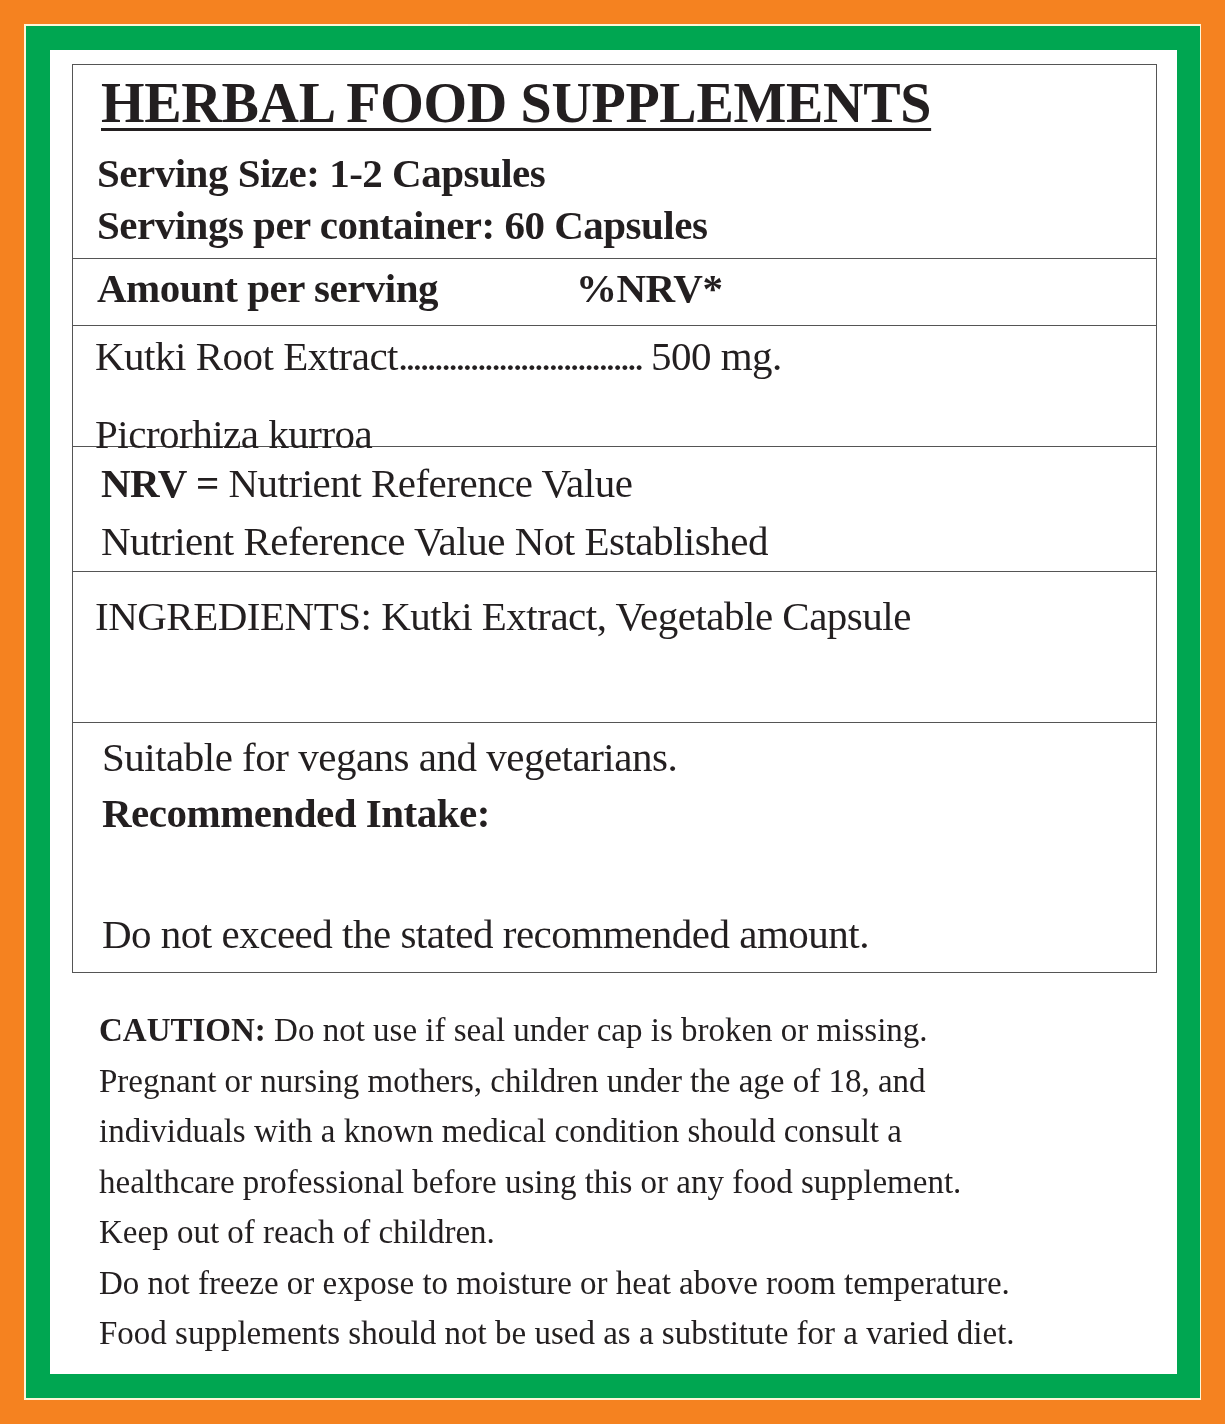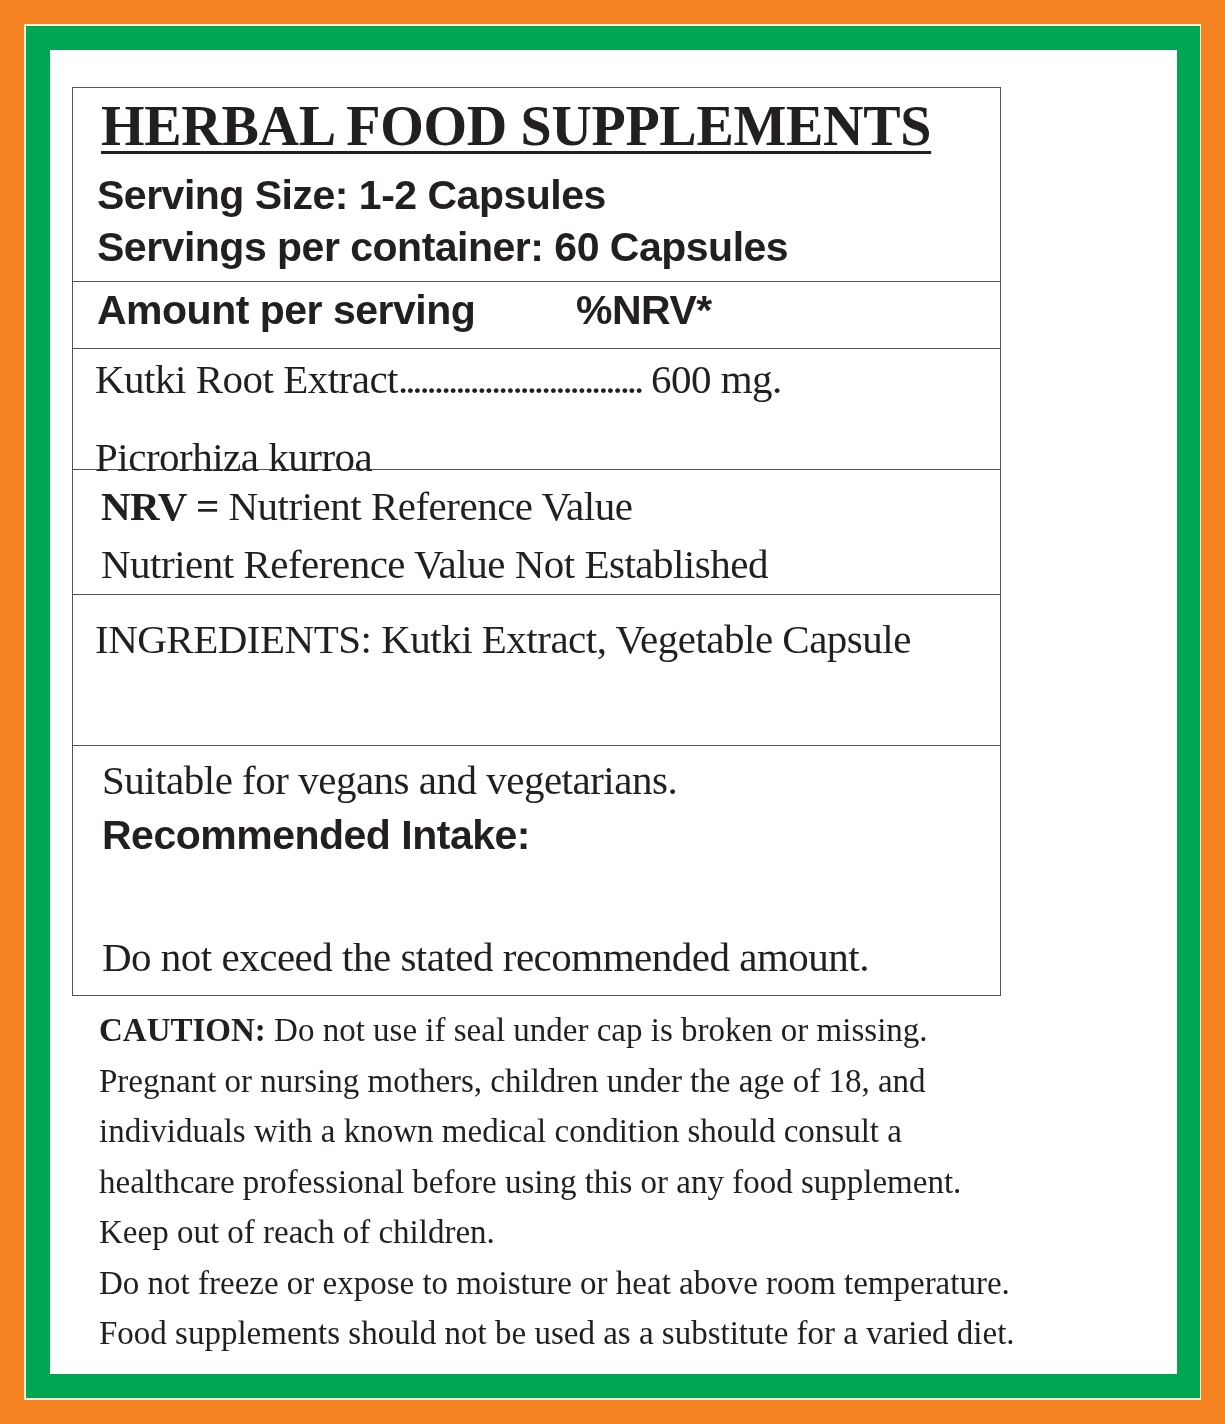--- a/index.html
+++ b/index.html
@@ -17,21 +17,21 @@
     }
     .green-frame {
       position: absolute; left: 26px; top: 26px; width: 1174px; height: 1372px;
       background: #00a651;
     }
     .white-panel {
       position: absolute; left: 50px; top: 50px; width: 1127px; height: 1324px;
       background: #ffffff;
     }
     .facts-box {
-      position: absolute; left: 72px; top: 87px; width: 929px; height: 909px;
+      position: absolute; left: 72px; top: 64px; width: 1085px; height: 909px;
       border: 1.5px solid #555;
       box-sizing: border-box;
     }
     .row {
       position: absolute; left: 0; right: 0;
       border-bottom: 1.5px solid #555;
       box-sizing: border-box;
     }
     .row.last { border-bottom: none; }
     .line {
@@ -40,21 +40,21 @@
     }
     .title {
       font-family: "Liberation Serif", serif;
       font-weight: bold;
       font-size: 58px;
       text-decoration: underline;
       text-decoration-thickness: 3px;
       text-underline-offset: 6px;
       transform: scaleX(1.0);
     }
-    .bold-lg { font-family: Liberation Sans, sans-serif; font-weight: bold; font-size: 42px; }
+    .bold-lg { font-family: Liberation Serif, serif; font-weight: bold; font-size: 42px; }
     .reg-lg { font-family: "Liberation Serif", serif; font-size: 42px; }
     .caution {
       position: absolute; left: 71px; top: 1005px; width: 1100px;
       font-family: "Liberation Serif", serif;
       font-size: 33px;
       line-height: 50.5px;
     }
     .caution .cline { white-space: nowrap; margin-left: 28px; }
     .b { font-weight: bold; text-align: center; }
   </style>
@@ -74,21 +74,21 @@
   </div>
 
   <div class="row" style="top:193px; height:68px;">
     <div class="line bold-lg" style="left:24px; top:6px; font-size:41px;">Amount per serving</div>
     <div class="line bold-lg" style="left:503px; top:6px; font-size:41px;">%NRV*</div>
   </div>
 
   <div class="row" style="top:261px; height:121px;">
     <div class="line reg-lg" style="left:22px; top:6px; font-size:41px;">
       <span>Kutki Root Extract</span><span style="letter-spacing:-3.1px;">..................................</span>
-      <span>600 mg.</span>
+      <span>500 mg.</span>
     </div>
     <div class="line reg-lg" style="left:22px; top:60px; font-size:41px;margin-top:24px;">Picrorhiza kurroa</div>
   </div>
 
   <div class="row" style="top:382px; height:125px;">
     <div class="line reg-lg" style="left:28px; top:12px; font-size:41px;">
       <span class="b">NRV =</span>
       <span>Nutrient Reference Value</span>
     </div>
     <div class="line reg-lg" style="left:28px; top:70px; font-size:41px;">Nutrient Reference Value Not Established</div>

